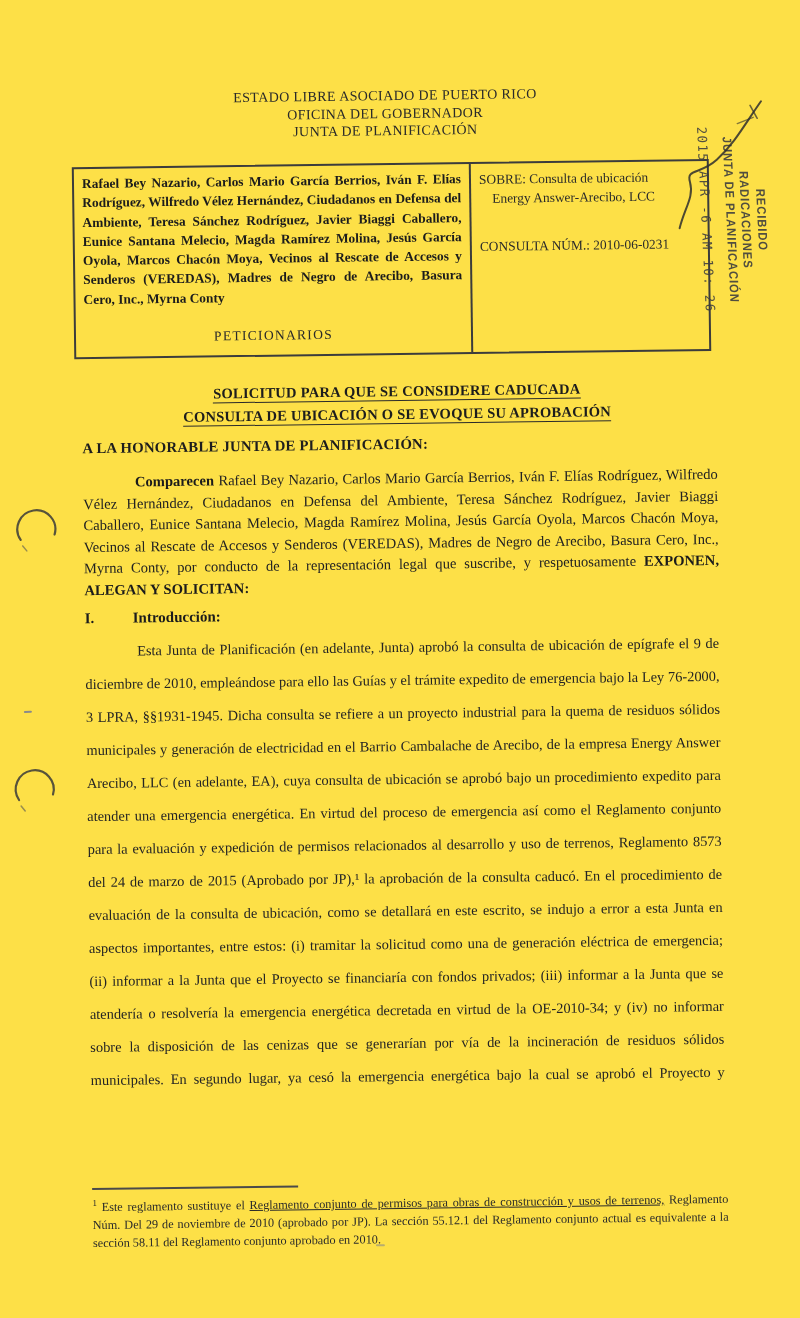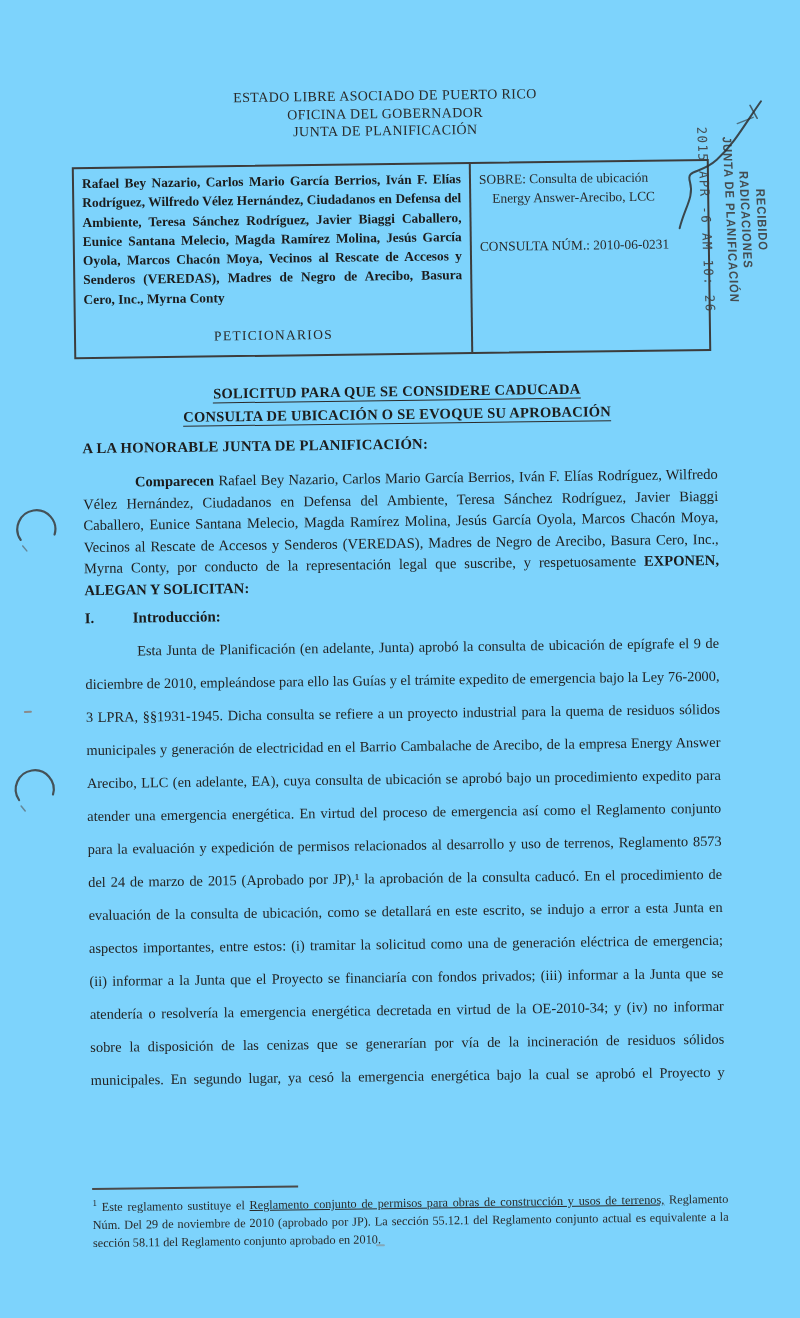--- a/index.html
+++ b/index.html
@@ -4,21 +4,21 @@
 <style>
   html, body { margin:0; padding:0; }
   body {
     width:800px; height:1318px;
     background:#ffffff;
     font-family:"Liberation Serif","DejaVu Serif",serif;
     color:#222;
     overflow:hidden;
     position:relative;
   }
-  #page { position:absolute; inset:0; background:#7dd3fc; }
+  #page { position:absolute; inset:0; background:#fde047; }
   #content {
     position:absolute; inset:0;
     transform:rotate(-0.75deg);
     transform-origin:400px 640px;
   }
 
   
   .doc-header {
     position:absolute; top:87px; left:0; width:784px;
     text-align:center;

